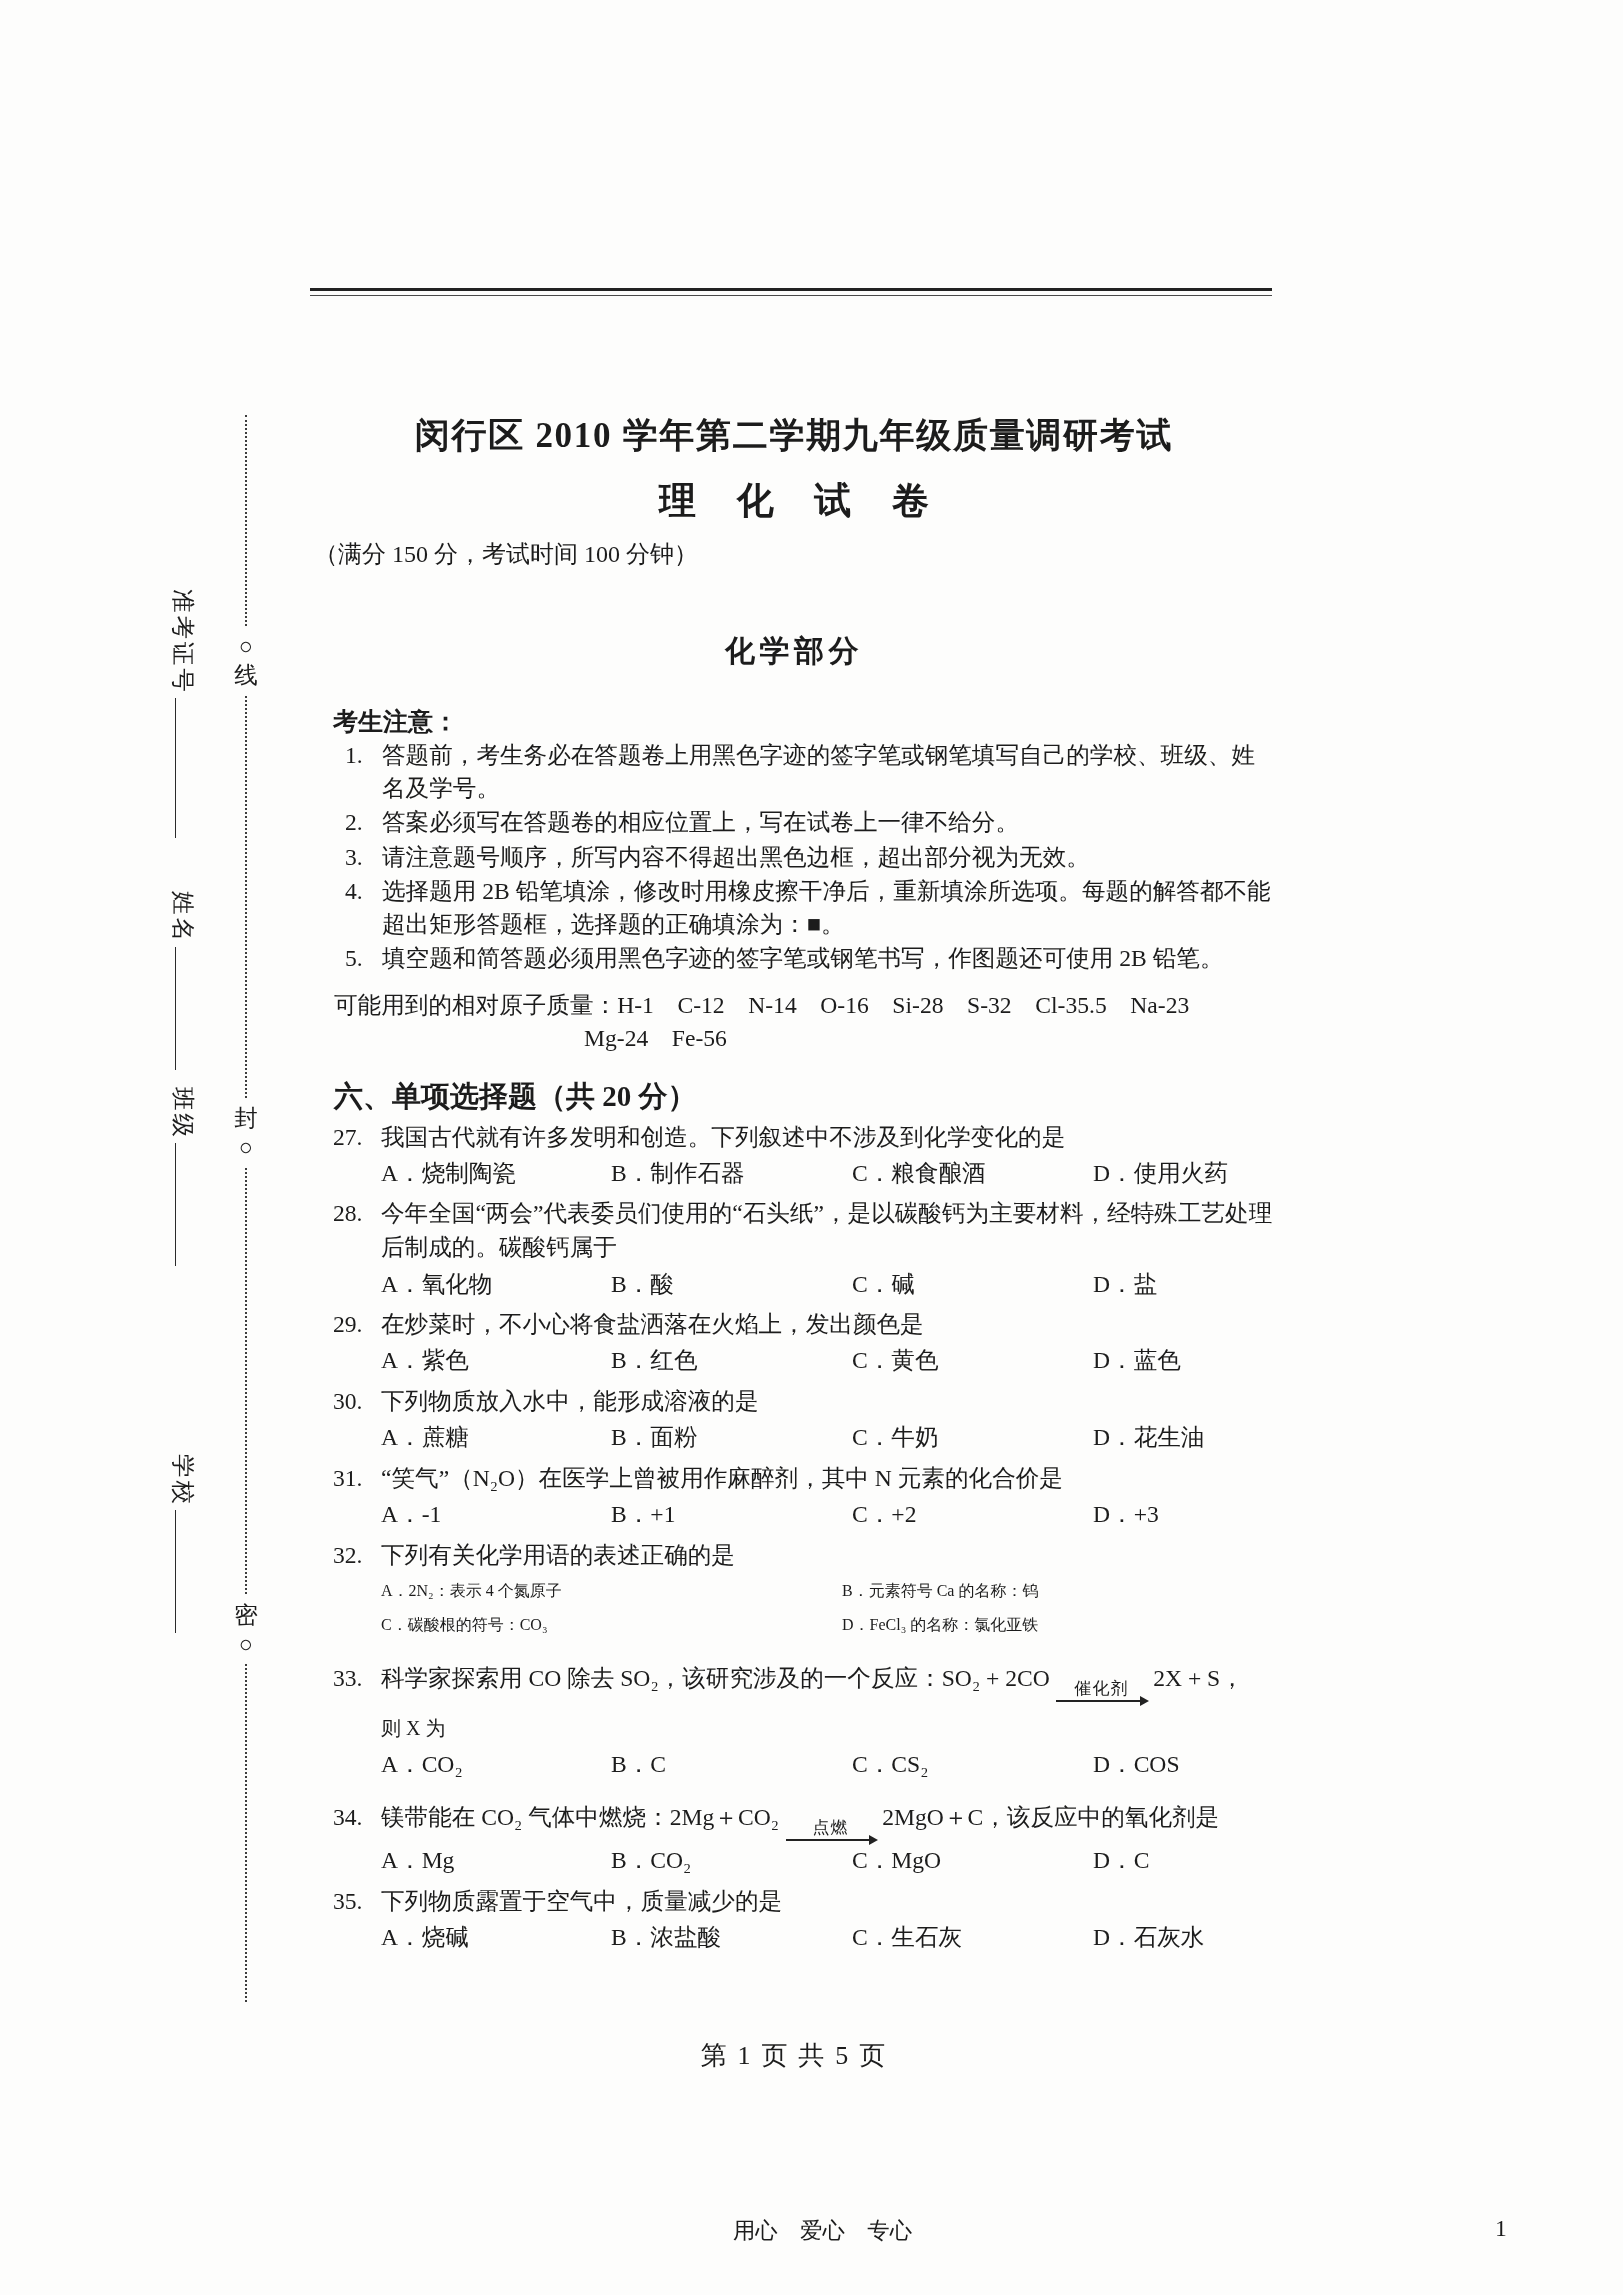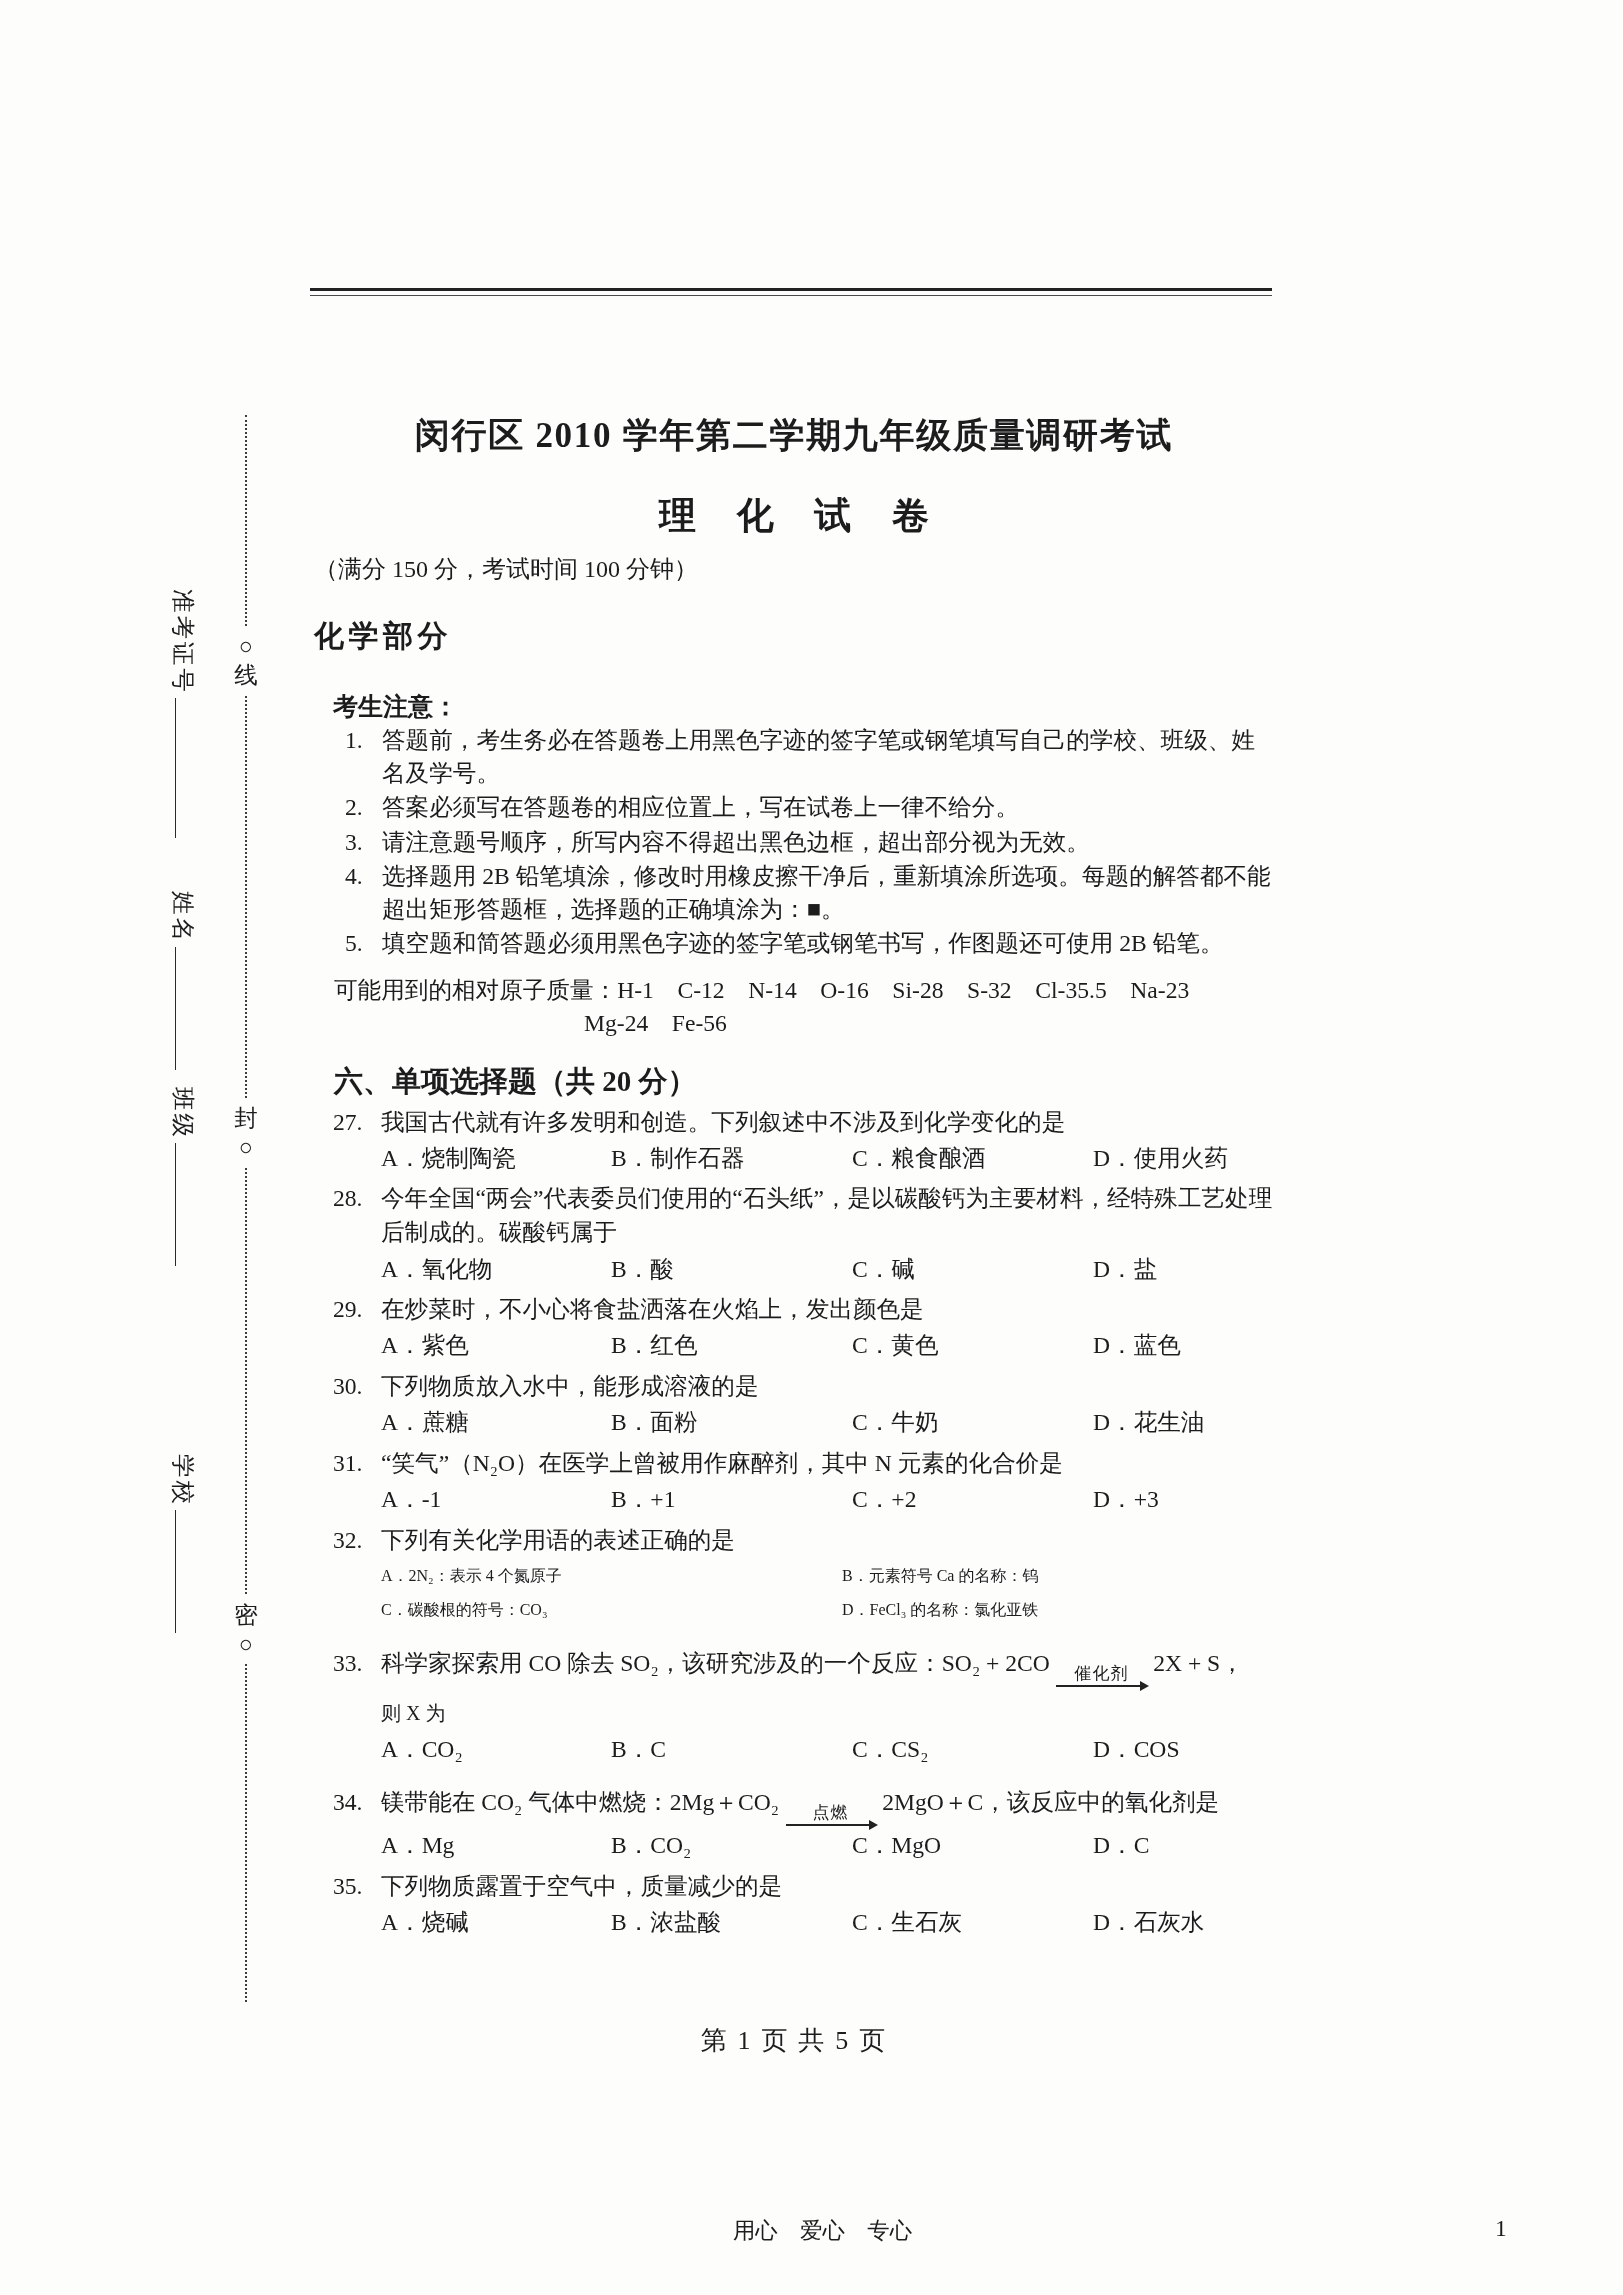--- a/index.html
+++ b/index.html
@@ -14,23 +14,23 @@
   .vline{position:absolute;left:245px;top:415px;height:1587px;border-left:2.8px dotted #3c3c3c;}
   .seal-group{position:absolute;left:227px;width:38px;display:flex;flex-direction:column;
     align-items:center;background:#fdfdfc;font-size:23.6px;line-height:29px;padding:4.5px 0;}
   .margin-field{position:absolute;left:197px;transform:rotate(90deg);transform-origin:left top;
     white-space:nowrap;font-size:23.6px;letter-spacing:2.8px;line-height:28px;}
   .blank{display:inline-block;width:140px;border-bottom:1.7px solid #2a2a2a;height:5.6px;margin-left:3.4px;}
   .blank-short{width:123px;}
   
   .content{position:absolute;left:314px;top:412px;width:960px;}
   .title{font-size:35px;font-weight:bold;text-align:center;letter-spacing:1.7px;}
-  .subtitle{font-size:37px;font-weight:bold;text-align:center;letter-spacing:15.7px;text-indent:15.7px;margin-top:32px;}
+  .subtitle{font-size:37px;font-weight:bold;text-align:center;letter-spacing:15.7px;text-indent:15.7px;margin-top:17px;}
   .meta{font-size:24px;text-align:left;margin-top:12.3px;}
-  .section-name{font-size:30px;font-weight:bold;letter-spacing:4.5px;margin-top:31px;}
+  .section-name{font-size:30px;font-weight:bold;text-align:center;letter-spacing:4.5px;margin-top:61px;}
   .notice-heading{font-size:25px;font-weight:bold;margin-top:33px;padding-left:19px;}
   .notice-item{display:flex;font-size:23.6px;line-height:33px;margin-top:1.1px;}
   .n-num{flex:none;width:37px;padding-left:31px;}
   .n-text{flex:1;}
   .atomic{font-size:23.6px;line-height:33px;margin-top:14.6px;padding-left:20px;}
   .atomic-2{padding-left:270px;margin-top:0;}
   .sec-heading{font-size:29px;font-weight:bold;margin-top:22px;padding-left:20px;}
   .question{margin-top:2.2px;}
   .q-head{display:flex;font-size:23.6px;line-height:34px;}
   .q-num{flex:none;width:48px;padding-left:19px;}

